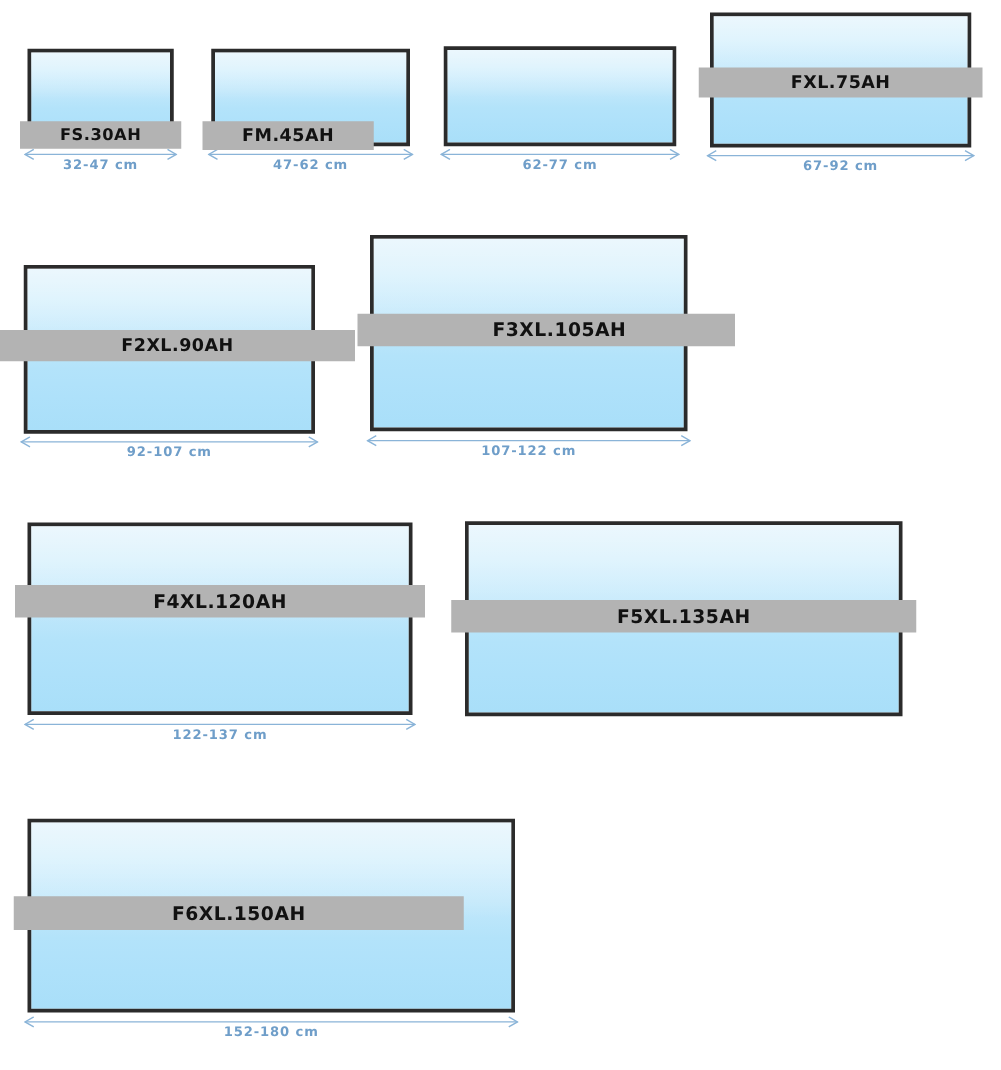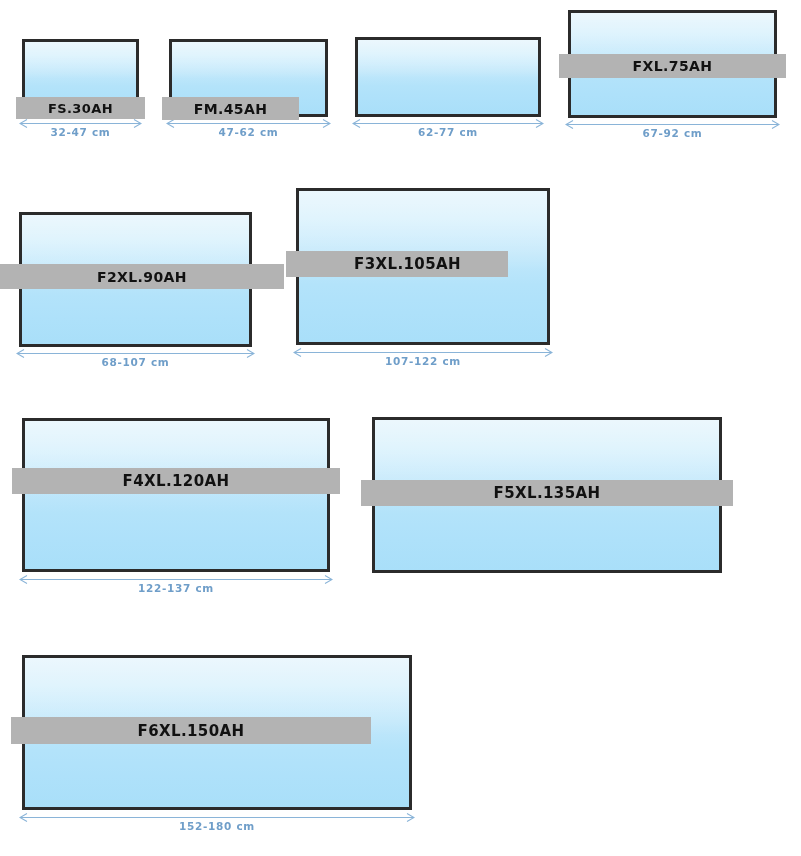--- a/index.html
+++ b/index.html
@@ -189,26 +189,26 @@
       <div class="dim-cap left">
         <svg width="9" height="10" viewBox="0 0 9 10">
           <path d="M8 0.5 L1 4.5 L8 8.5" fill="none" stroke="#8ab4d8" stroke-width="1.1"></path>
         </svg>
       </div>
       <div class="dim-cap right">
         <svg width="9" height="10" viewBox="0 0 9 10">
           <path d="M1 0.5 L8 4.5 L1 8.5" fill="none" stroke="#8ab4d8" stroke-width="1.1"></path>
         </svg>
       </div>
-      <div class="dim-label">68-107 cm</div>
+      <div class="dim-label">92-107 cm</div>
     </div>
     <div class="panel" style="left: 296px; top: 188px; width: 254px; height: 157px;">
       <div class="panel-inner-sheen"></div>
     </div>
-    <div class="band" style="left: 286px; top: 251px; width: 222px; height: 26px; padding-left: 21px;">
+    <div class="band" style="left: 286px; top: 251px; width: 302px; height: 26px; padding-left: 21px;">
       <span class="band-text" style="font-size: 15px;">F3XL.105AH</span>
     </div>
     <div class="dim" style="left: 294px; top: 348px; width: 258px;">
       <div class="dim-line"></div>
       <div class="dim-cap left">
         <svg width="9" height="10" viewBox="0 0 9 10">
           <path d="M8 0.5 L1 4.5 L8 8.5" fill="none" stroke="#8ab4d8" stroke-width="1.1"></path>
         </svg>
       </div>
       <div class="dim-cap right">

